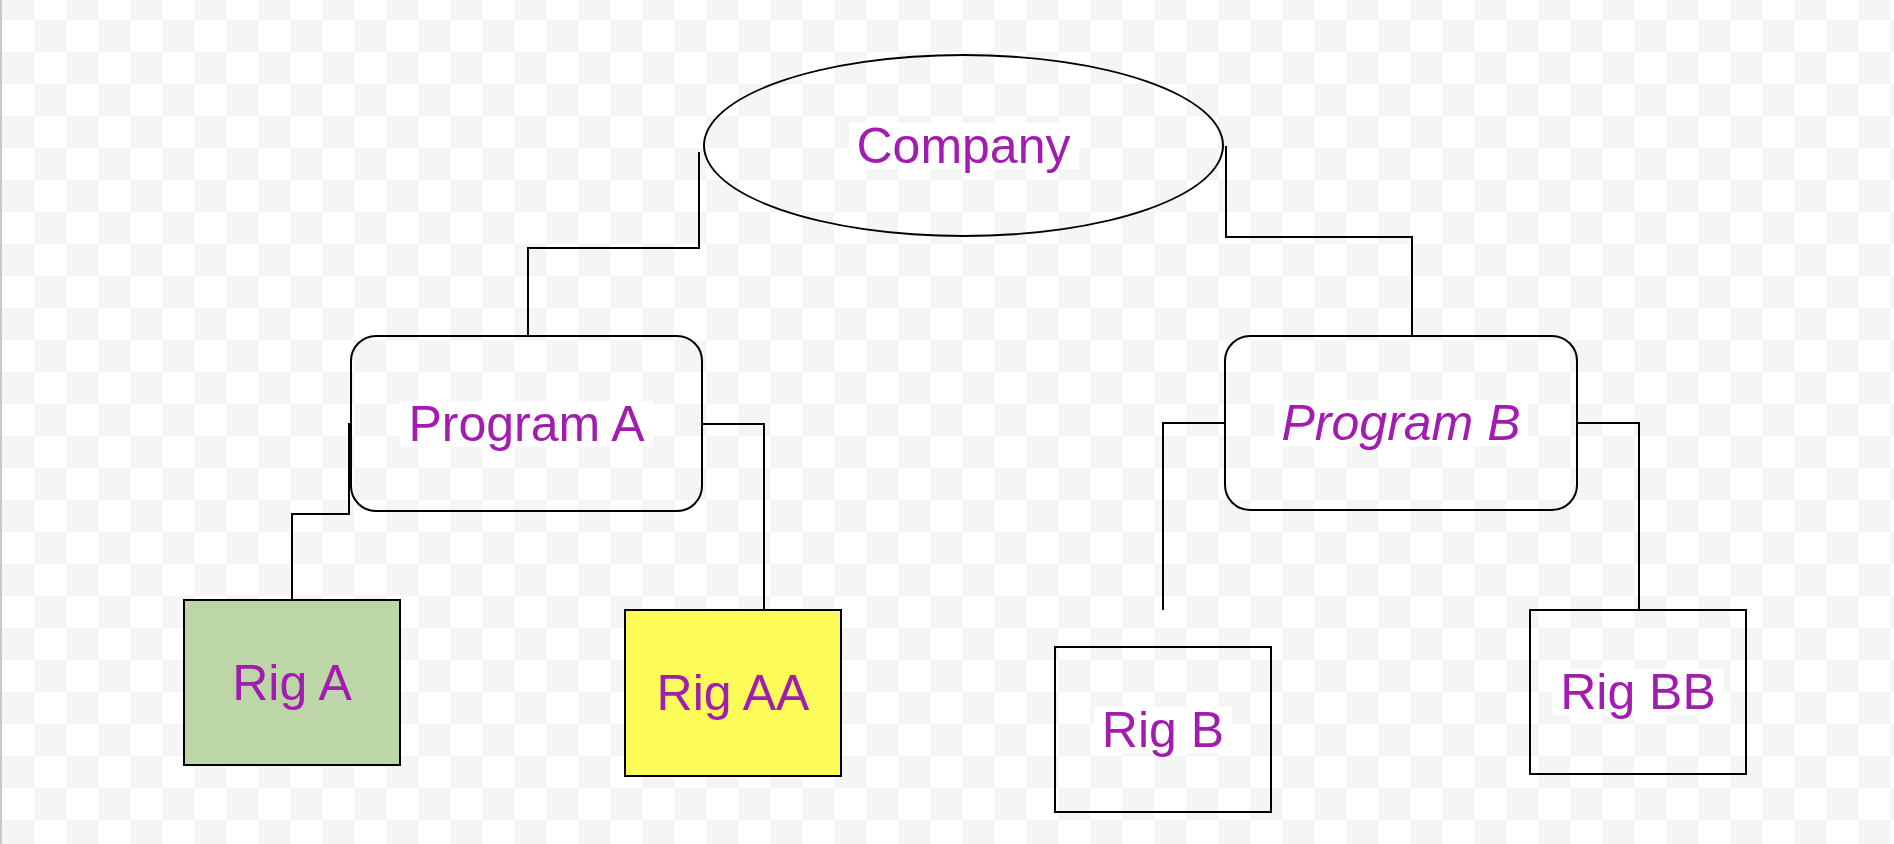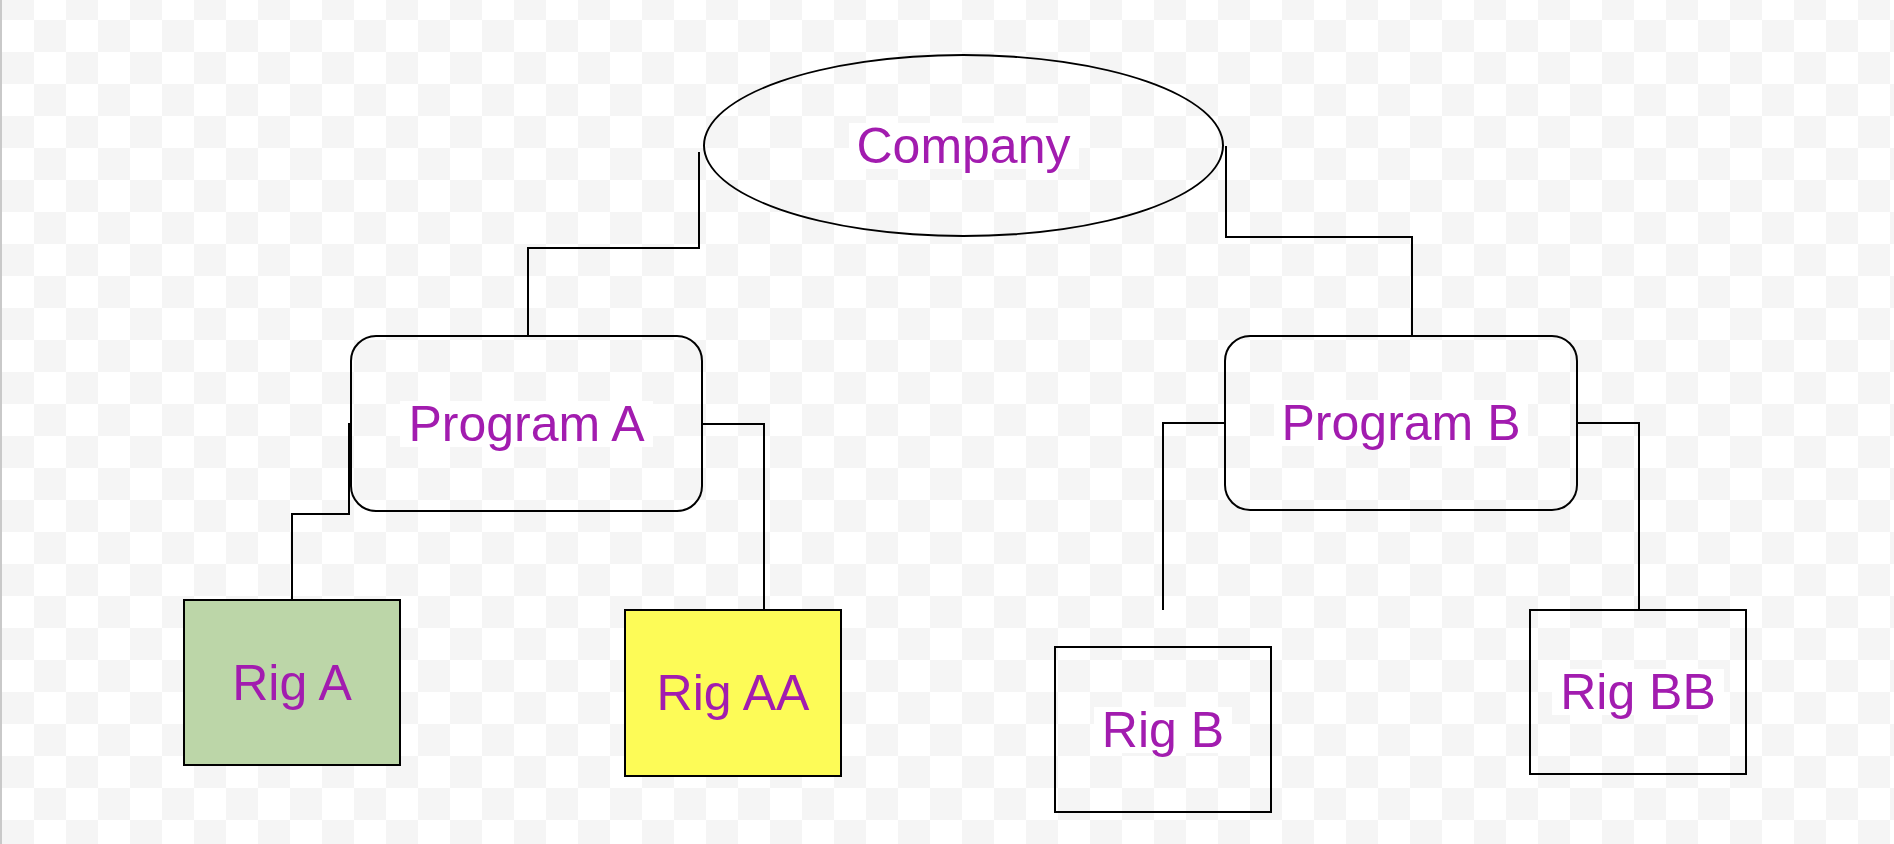--- a/index.html
+++ b/index.html
@@ -66,20 +66,21 @@
   
   .node.program-a {
     left: 350px; top: 335px;
     width: 353px; height: 177px;
     border-radius: 26px;
   }
   .node.program-b {
     left: 1224px; top: 335px;
     width: 354px; height: 176px;
     border-radius: 26px;
+    font-style: italic;
   }
   
   .node.rig {
     border-width: 2.5px;
   }
   .node.rig-a  { left: 183px;  top: 599px; width: 218px; height: 167px; }
   .node.rig-aa { left: 624px;  top: 609px; width: 218px; height: 168px; }
   .node.rig-b  { left: 1054px; top: 609px; width: 218px; height: 167px; margin-top: 37px; }
   .node.rig-bb { left: 1529px; top: 609px; width: 218px; height: 166px; text-align: center; }
 </style>

